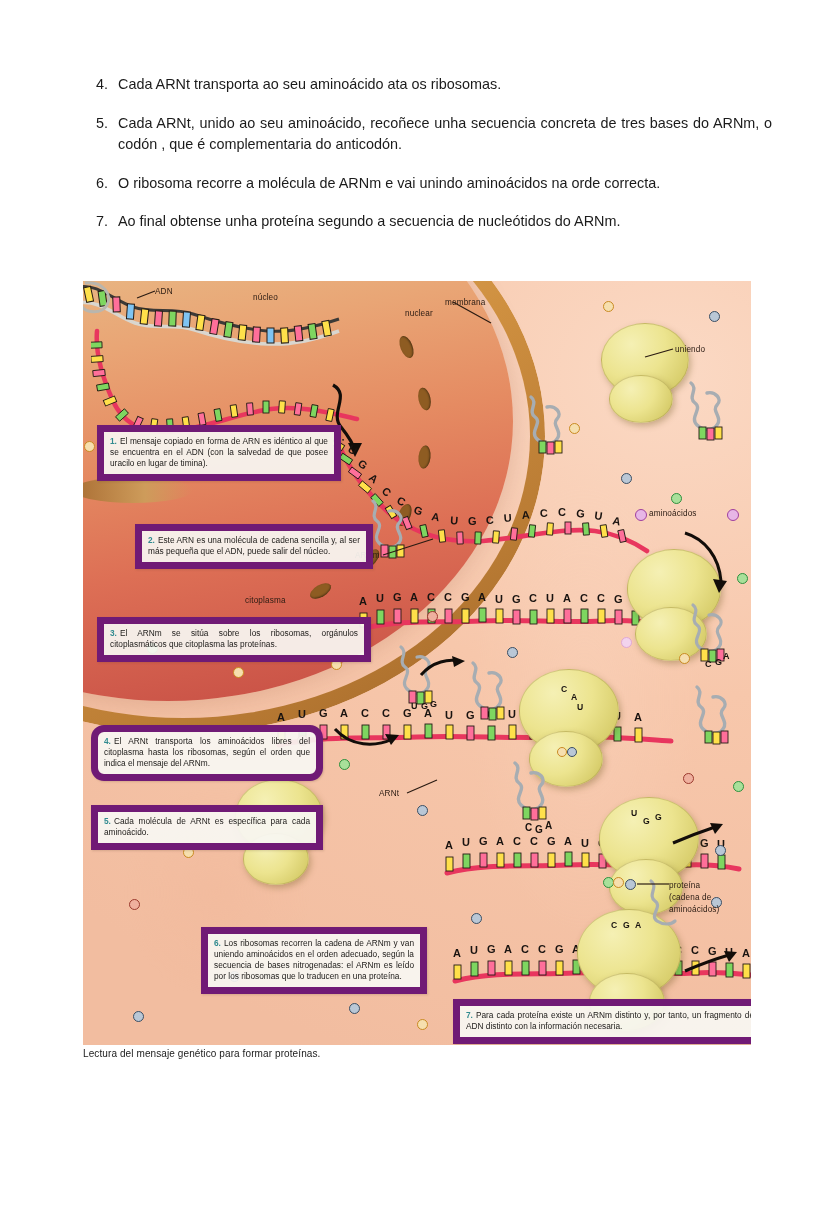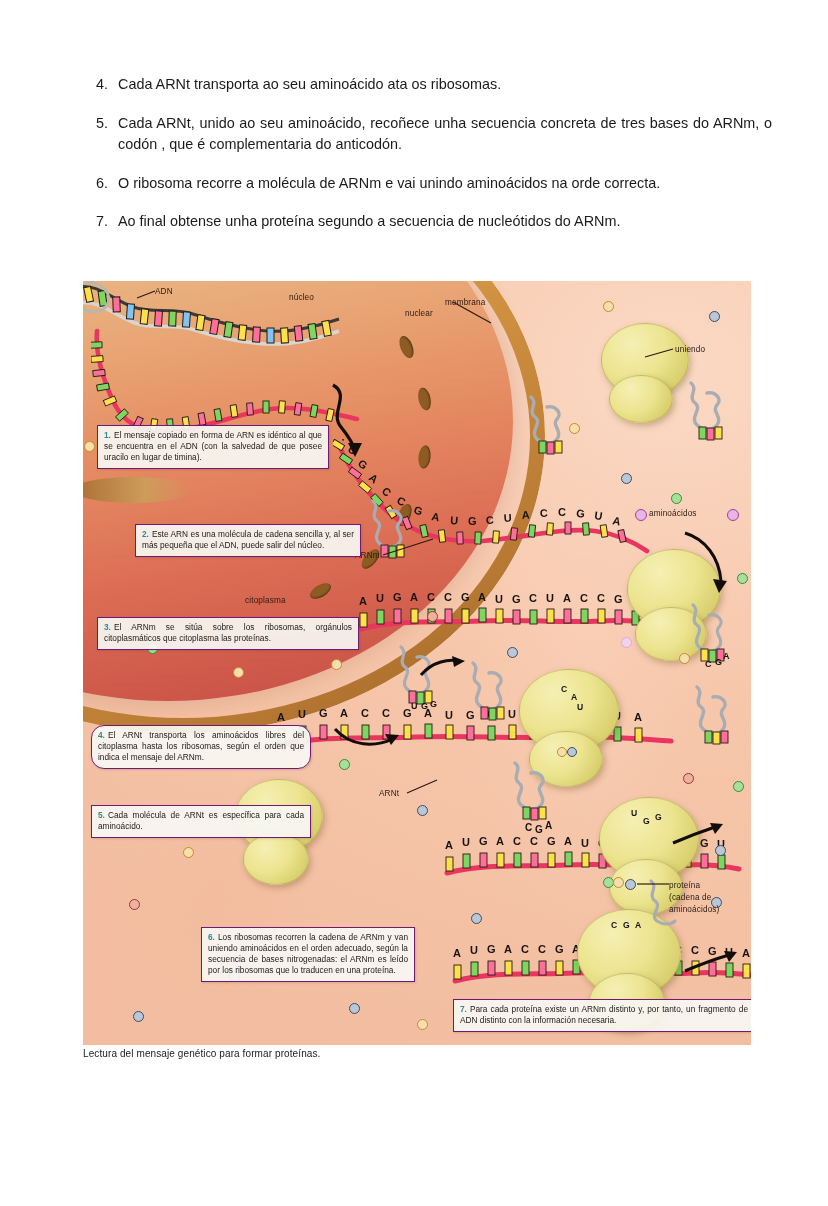--- a/index.html
+++ b/index.html
@@ -136,21 +136,21 @@
     color: #2a1b12;
     letter-spacing: .15px;
     white-space: nowrap;
     line-height: 1.25;
   }
 
   
   .callout {
     position: absolute;
     background: rgba(248,246,242,.93);
-    border: 1px solid #701a75;
+    border: 7px solid #701a75;
     box-shadow: 1px 1px 2px rgba(90,60,40,.18);
     padding: 4px 6px 5px 6px;
     font-size: 8.3px;
     line-height: 1.33;
     color: #22201e;
     text-align: justify;
   }
   .callout .cnum {
     color: #2f8a8f;
     font-weight: bold;
@@ -668,21 +668,21 @@
     <svg class="arrow" style="left:600px;top:668px;" width="58" height="28" viewBox="0 0 58 28">
       <path d="M2,22 C16,16 32,10 46,6" stroke-width="3"></path>
       <path d="M54,3 L41,2 L46,13 Z" fill="#120d09" stroke="none"></path>
     </svg>
 
     <span class="lbl" style="left:72px;top:6px;">ADN</span>
     <svg class="arrow" style="left:46px;top:8px;" width="28" height="12" viewBox="0 0 28 12">
       <path d="M26,2 L8,9" stroke="#2a1b12" stroke-width="1.2"></path>
     </svg>
 
-    <span class="lbl" style="left:170px;top:12px;margin-left:36px;">núcleo</span>
+    <span class="lbl" style="left:170px;top:12px;">núcleo</span>
 
     <span class="lbl" style="left:322px;top:17px;padding-left:40px;">membrana</span>
     <span class="lbl" style="left:322px;top:28px;">nuclear</span>
     <svg class="arrow" style="left:368px;top:18px;" width="46" height="30" viewBox="0 0 46 30">
       <path d="M2,3 L40,24" stroke="#2a1b12" stroke-width="1.2"></path>
     </svg>
 
     <span class="lbl" style="left:592px;top:64px;">uniendo</span>
     <svg class="arrow" style="left:556px;top:62px;" width="36" height="18" viewBox="0 0 36 18">
       <path d="M34,6 L6,14" stroke="#2a1b12" stroke-width="1.2"></path>

